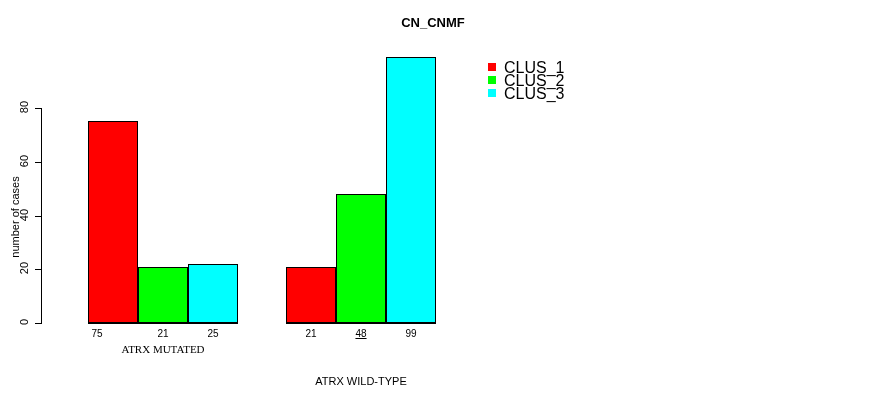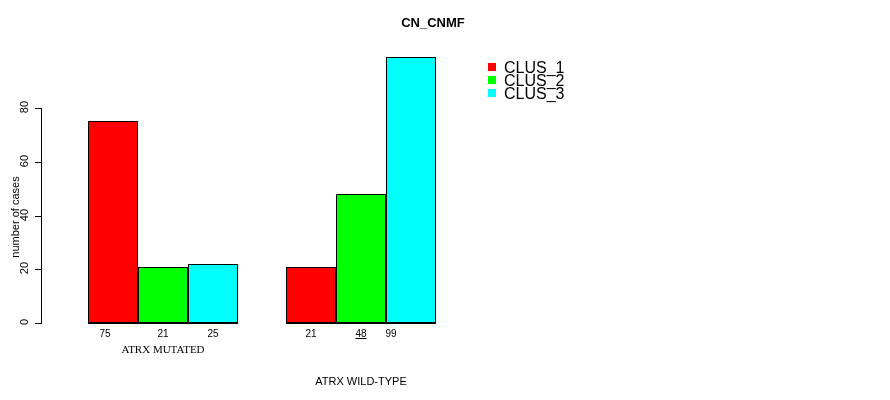--- a/index.html
+++ b/index.html
@@ -145,33 +145,33 @@
       <div class="abs y-tick-label" style="left: 9px; top: 208.5px;">40</div>
       <div class="abs y-tick" style="top: 161.75px;"></div>
       <div class="abs y-tick-label" style="left: 9px; top: 154.75px;">60</div>
       <div class="abs y-tick" style="top: 108px;"></div>
       <div class="abs y-tick-label" style="left: 9px; top: 101px;">80</div>
     </div>
   <div id="y-axis-title" class="abs">number of cases</div>
 
   <div id="bars-layer">
       <div class="abs bar" style="left: 88px; top: 121.438px; width: 50px; height: 201.562px; background: rgb(255, 0, 0);"></div>
-      <div class="abs bar-value" style="left: 80px; width: 50px;">75</div>
+      <div class="abs bar-value" style="left: 72px; width: 50px;">75</div>
       <div class="abs bar" style="left: 138px; top: 266.562px; width: 50px; height: 56.4375px; background: rgb(0, 255, 0);"></div>
       <div class="abs bar-value" style="left: 138px; width: 50px;">21</div>
       <div class="abs bar" style="left: 188px; top: 263.875px; width: 50px; height: 59.125px; background: rgb(0, 255, 255);"></div>
       <div class="abs bar-value" style="left: 188px; width: 50px;">25</div>
       <div class="abs group-baseline" style="left: 88px; top: 323px; width: 150px;"></div>
       <div class="abs group-label" style="left: 58px; width: 210px; font-family: Liberation Serif, serif;">ATRX MUTATED</div>
       <div class="abs bar" style="left: 286px; top: 266.562px; width: 50px; height: 56.4375px; background: rgb(255, 0, 0);"></div>
       <div class="abs bar-value" style="left: 286px; width: 50px;">21</div>
       <div class="abs bar" style="left: 336px; top: 194px; width: 50px; height: 129px; background: rgb(0, 255, 0);"></div>
       <div class="abs bar-value" style="left: 336px; width: 50px; text-decoration: underline;">48</div>
       <div class="abs bar" style="left: 386px; top: 56.9375px; width: 50px; height: 266.062px; background: rgb(0, 255, 255);"></div>
-      <div class="abs bar-value" style="left: 366px; width: 50px;">99</div>
+      <div class="abs bar-value" style="left: 386px; width: 50px;">99</div>
       <div class="abs group-baseline" style="left: 286px; top: 323px; width: 150px;"></div>
       <div class="abs group-label" style="left: 256px; width: 210px; margin-top: 32px;">ATRX WILD-TYPE</div>
     </div>
 
   <div id="legend" class="abs">
       <div class="legend-row">
         <span class="legend-swatch" style="background: rgb(255, 0, 0);"></span>
         <span class="legend-label">CLUS_1</span>
       </div>
       <div class="legend-row">

